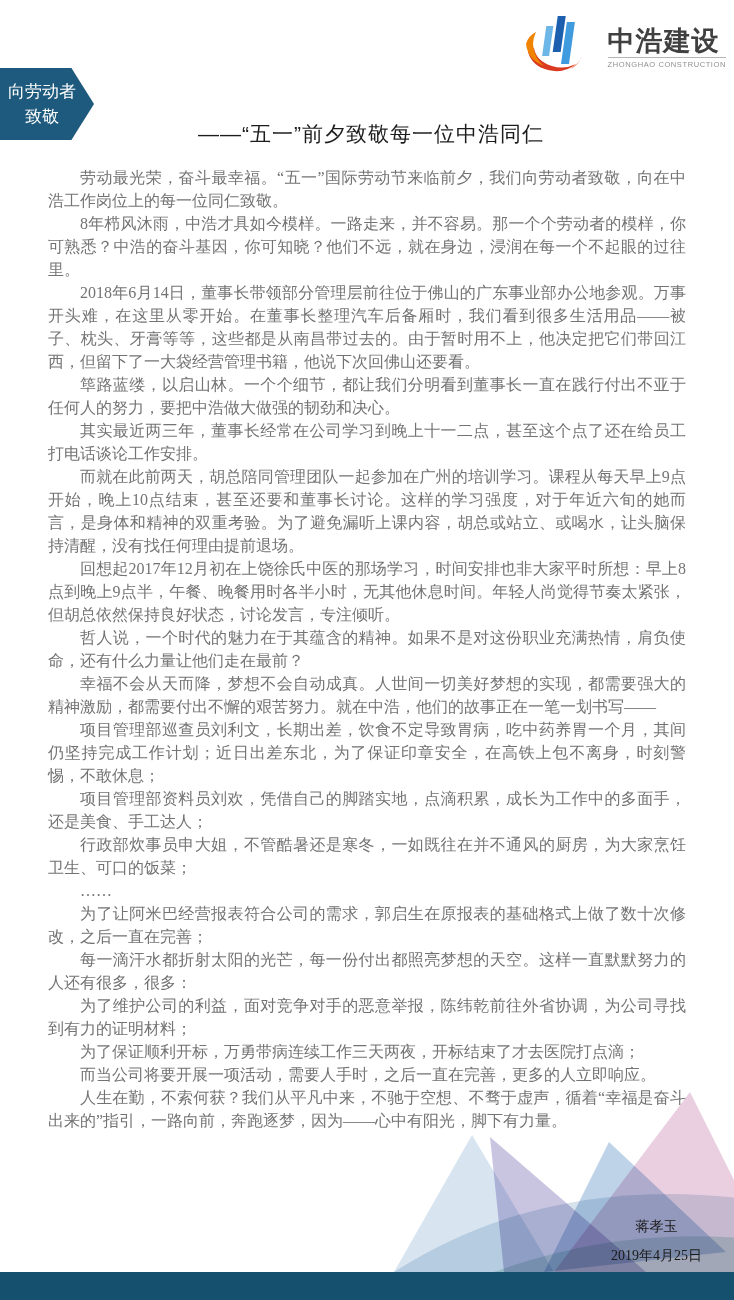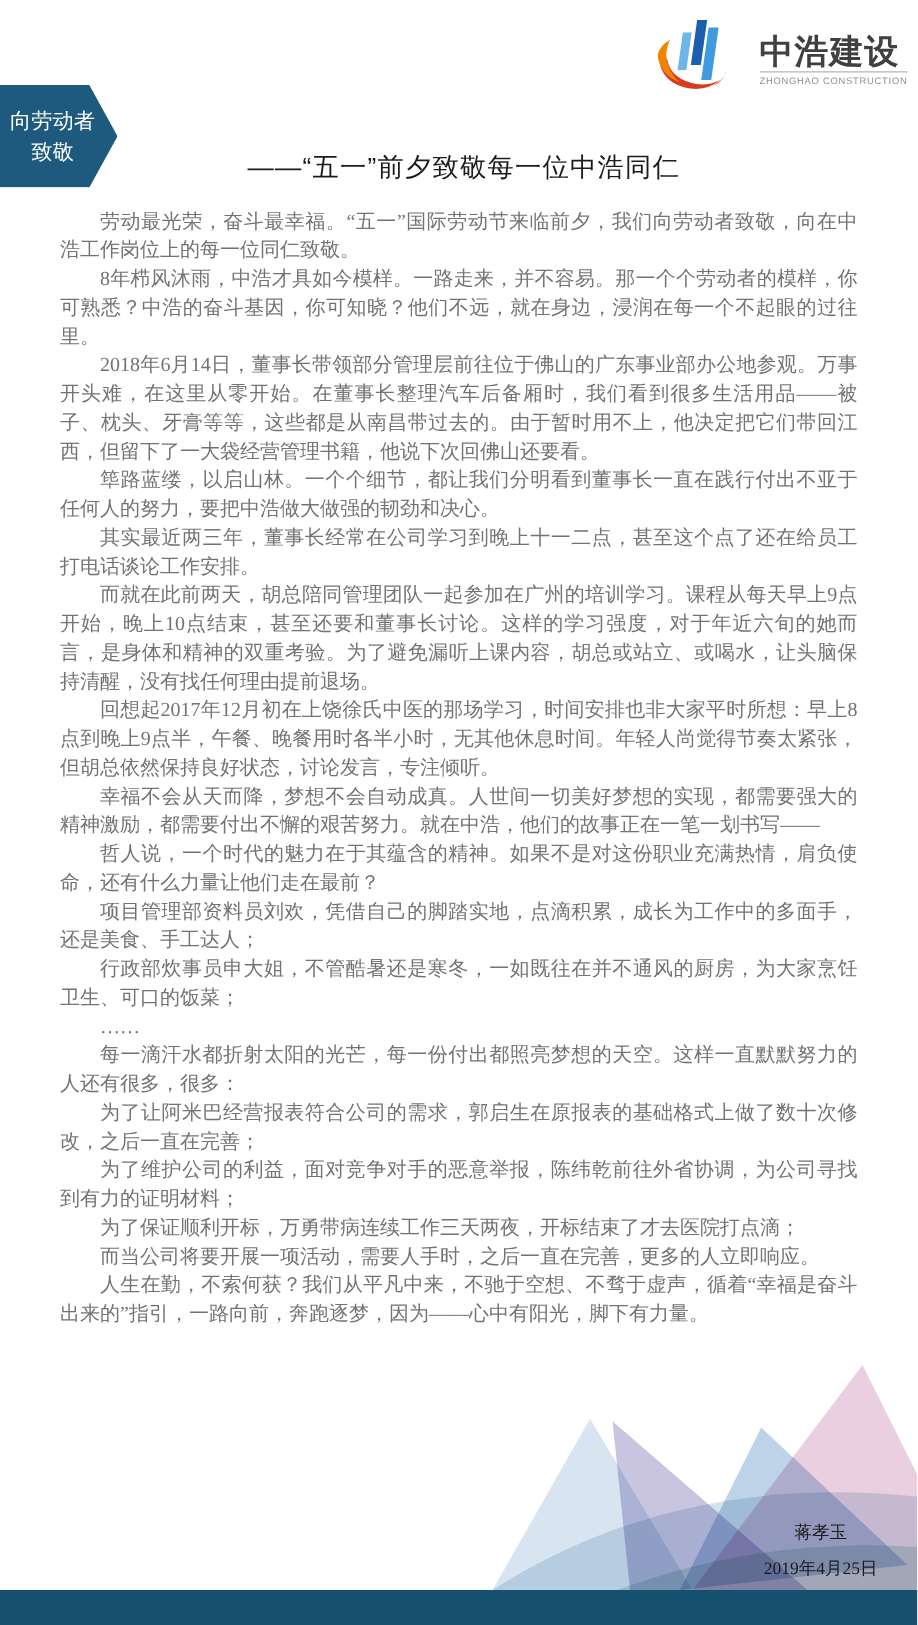--- a/index.html
+++ b/index.html
@@ -1,20 +1,20 @@
 <!DOCTYPE html>
 <html><head>
 <meta charset="utf-8">
 <style>
   html,body{margin:0;padding:0;background:#ffffff;}
   .page{position:relative;width:734px;height:1300px;background:#ffffff;overflow:hidden;
         font-family:"Liberation Sans",sans-serif;}
 
   
-  .badge{position:absolute;left:0;top:68px;width:94px;height:82px;background:#1e5a7d;
+  .badge{position:absolute;left:0;top:68px;width:94px;height:72px;background:#1e5a7d;
          clip-path:polygon(0 0,76% 0,100% 50%,76% 100%,0 100%);
          color:#ffffff;display:flex;flex-direction:column;justify-content:center;
          align-items:center;text-align:center;font-size:17px;line-height:25px;
          padding-right:10px;box-sizing:border-box;}
 
   
   .logo{position:absolute;top:14px;right:8px;display:flex;align-items:center;gap:24px;}
   .logo-text{display:flex;flex-direction:column;align-items:flex-start;}
   .logo-cn{font-size:27px;font-weight:700;color:#404040;letter-spacing:1px;line-height:30px;}
   .logo-en{font-size:7.5px;color:#8f8f8f;letter-spacing:0.6px;border-top:1px solid #b5b5b5;
@@ -76,27 +76,28 @@
   <div class="subtitle">——“五一”前夕致敬每一位中浩同仁</div>
 
   <div class="article">
     <p>劳动最光荣，奋斗最幸福。“五一”国际劳动节来临前夕，我们向劳动者致敬，向在中浩工作岗位上的每一位同仁致敬。</p>
     <p>8年栉风沐雨，中浩才具如今模样。一路走来，并不容易。那一个个劳动者的模样，你可熟悉？中浩的奋斗基因，你可知晓？他们不远，就在身边，浸润在每一个不起眼的过往里。</p>
     <p>2018年6月14日，董事长带领部分管理层前往位于佛山的广东事业部办公地参观。万事开头难，在这里从零开始。在董事长整理汽车后备厢时，我们看到很多生活用品——被子、枕头、牙膏等等，这些都是从南昌带过去的。由于暂时用不上，他决定把它们带回江西，但留下了一大袋经营管理书籍，他说下次回佛山还要看。</p>
     <p>筚路蓝缕，以启山林。一个个细节，都让我们分明看到董事长一直在践行付出不亚于任何人的努力，要把中浩做大做强的韧劲和决心。</p>
     <p>其实最近两三年，董事长经常在公司学习到晚上十一二点，甚至这个点了还在给员工打电话谈论工作安排。</p>
     <p>而就在此前两天，胡总陪同管理团队一起参加在广州的培训学习。课程从每天早上9点开始，晚上10点结束，甚至还要和董事长讨论。这样的学习强度，对于年近六旬的她而言，是身体和精神的双重考验。为了避免漏听上课内容，胡总或站立、或喝水，让头脑保持清醒，没有找任何理由提前退场。</p>
     <p>回想起2017年12月初在上饶徐氏中医的那场学习，时间安排也非大家平时所想：早上8点到晚上9点半，午餐、晚餐用时各半小时，无其他休息时间。年轻人尚觉得节奏太紧张，但胡总依然保持良好状态，讨论发言，专注倾听。</p>
+    <p>哲人说，一个时代的魅力在于其蕴含的精神。如果不是对这份职业充满热情，肩负使命，还有什么力量让他们走在最前？</p>
     <p>幸福不会从天而降，梦想不会自动成真。人世间一切美好梦想的实现，都需要强大的精神激励，都需要付出不懈的艰苦努力。就在中浩，他们的故事正在一笔一划书写——</p>
-    <p>哲人说，一个时代的魅力在于其蕴含的精神。如果不是对这份职业充满热情，肩负使命，还有什么力量让他们走在最前？</p>
+    <p>项目管理部巡查员刘利文，长期出差，饮食不定导致胃病，吃中药养胃一个月，其间仍坚持完成工作计划；近日出差东北，为了保证印章安全，在高铁上包不离身，时刻警惕，不敢休息；</p>
     <p>项目管理部资料员刘欢，凭借自己的脚踏实地，点滴积累，成长为工作中的多面手，还是美食、手工达人；</p>
     <p>行政部炊事员申大姐，不管酷暑还是寒冬，一如既往在并不通风的厨房，为大家烹饪卫生、可口的饭菜；</p>
     <p>……</p>
+    <p>为了让阿米巴经营报表符合公司的需求，郭启生在原报表的基础格式上做了数十次修改，之后一直在完善；</p>
     <p>每一滴汗水都折射太阳的光芒，每一份付出都照亮梦想的天空。这样一直默默努力的人还有很多，很多：</p>
-    <p>为了让阿米巴经营报表符合公司的需求，郭启生在原报表的基础格式上做了数十次修改，之后一直在完善；</p>
     <p>为了维护公司的利益，面对竞争对手的恶意举报，陈纬乾前往外省协调，为公司寻找到有力的证明材料；</p>
     <p>为了保证顺利开标，万勇带病连续工作三天两夜，开标结束了才去医院打点滴；</p>
     <p>而当公司将要开展一项活动，需要人手时，之后一直在完善，更多的人立即响应。</p>
     <p>人生在勤，不索何获？我们从平凡中来，不驰于空想、不骛于虚声，循着“幸福是奋斗出来的”指引，一路向前，奔跑逐梦，因为——心中有阳光，脚下有力量。</p>
   </div>
 
   <div class="signature">
     <div>蒋孝玉</div>
     <div>2019年4月25日</div>
   </div>

